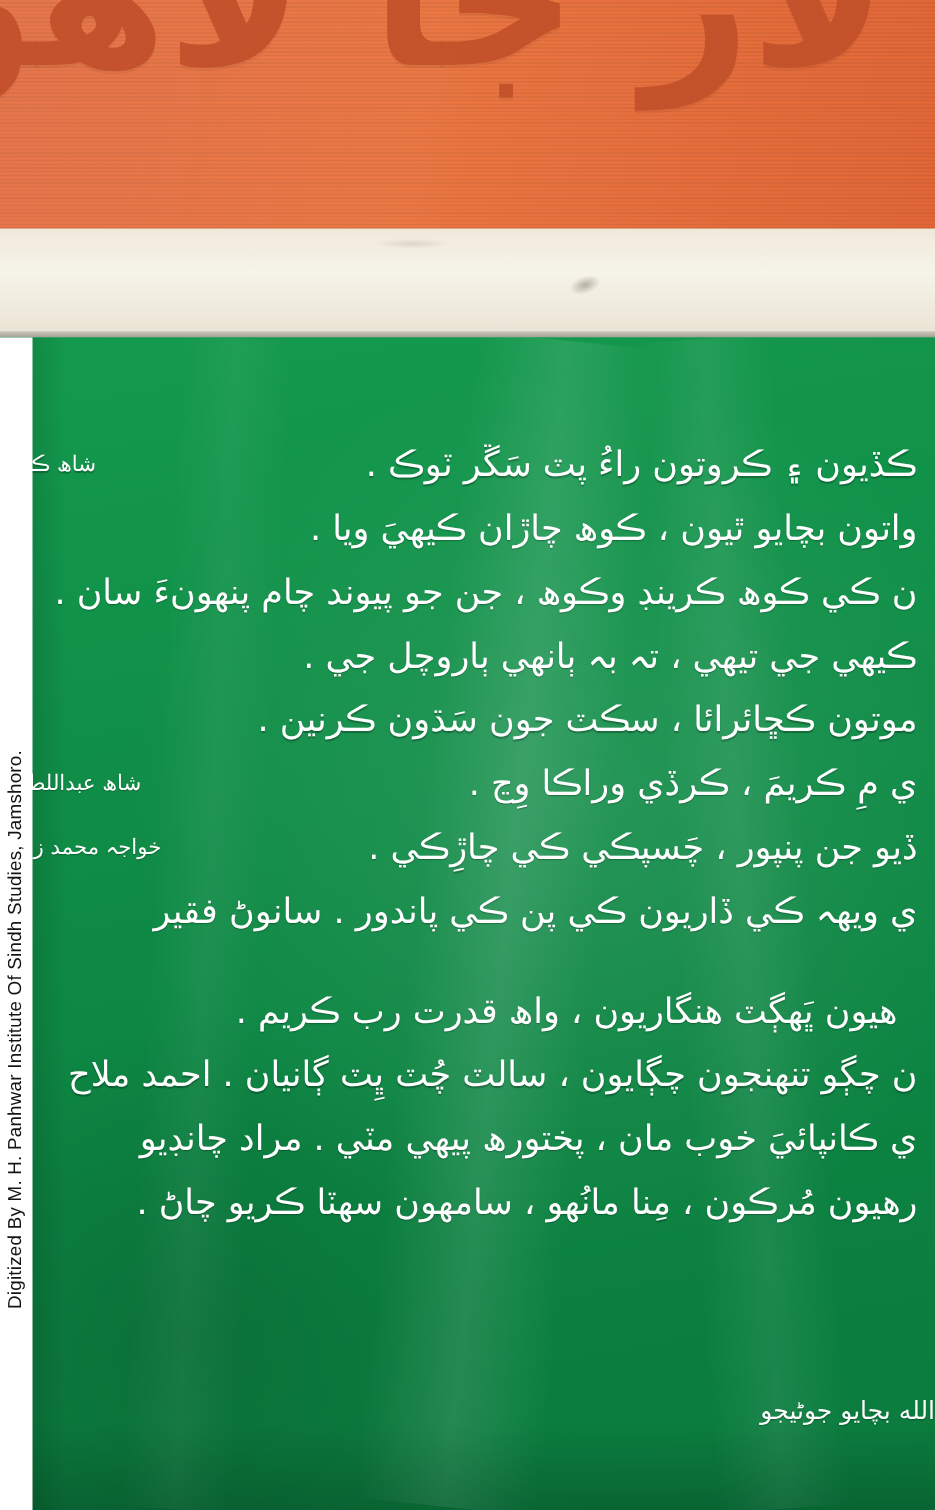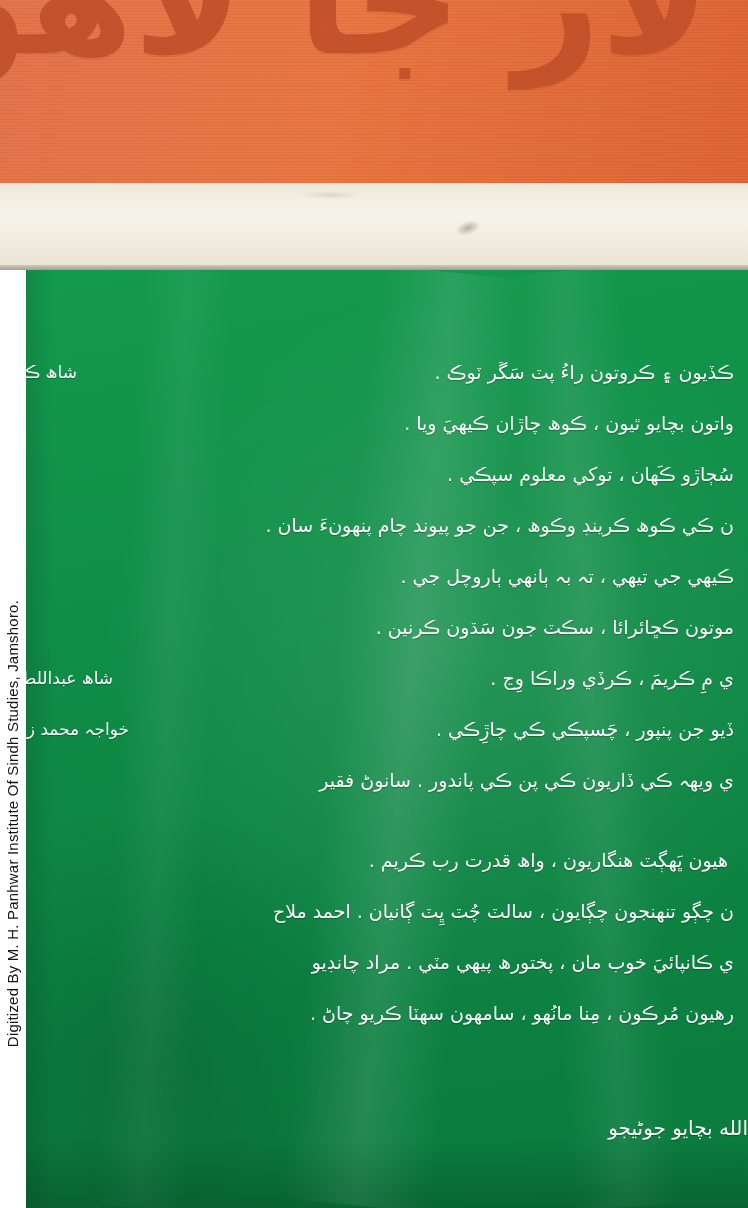--- a/index.html
+++ b/index.html
@@ -152,42 +152,42 @@
     position: relative;
     display: block;
     padding: 0 14px 0 0;
     margin-bottom: 11px;
     height: 40px;
     white-space: nowrap;
   }
   .verse-text {
     display: inline-block;
     font-family: "DejaVu Sans", sans-serif;
-    font-size: 19px;
+    font-size: 28px;
     line-height: 40px;
     color: #ffffff;
     direction: rtl;
     unicode-bidi: embed;
     text-shadow: 0 1px 1px rgba(0,0,0,0.28);
     letter-spacing: 0.5px;
   }
   .attrib {
     position: absolute;
     left: 0;
     top: 0;
     font-family: "DejaVu Sans", sans-serif;
     font-size: 17px;
     line-height: 40px;
     color: #ffffff;
     direction: rtl;
     unicode-bidi: embed;
     text-shadow: 0 1px 1px rgba(0,0,0,0.28);
     white-space: nowrap;
   }
-  .verse-row.indent-2 { padding-right: 20px; margin-top: 40px; }
+  .verse-row.indent-2 { padding-right: 30px; margin-top: 40px; }
 
   .last-attrib {
     position: absolute;
     left: 0;
     right: 0;
     top: 1116px;
     text-align: right;
     font-family: "DejaVu Sans", sans-serif;
     font-size: 20px;
     color: #ffffff;
@@ -246,24 +246,20 @@
       <div class="verse-row">
         <span class="verse-text">ڪڏيون ۽ ڪروتون راءُ پٽ سَڱر ٽوڪ .</span>
         <span class="attrib">شاھ ڪريم</span>
       </div>
 
       <div class="verse-row">
         <span class="verse-text">واتون بچايو ٿيون ، ڪوھ چاڙان ڪيهيَ ويا .</span>
         <span class="attrib"></span>
       </div>
 
-      <div class="verse-row">
-        <span class="verse-text">سُڄاڙو ڪَهان ، توکي معلوم سپڪي .</span>
-        <span class="attrib"></span>
-      </div>
 
       <div class="verse-row">
         <span class="verse-text">ن ڪي ڪوھ ڪرينڊ وڪوھ ، جن جو پيوند چام پنهونءَ سان .</span>
         <span class="attrib"></span>
       </div>
 
       <div class="verse-row">
         <span class="verse-text">ڪيهي جي تيهي ، تہ بہ ٻانهي ٻاروچل جي .</span>
         <span class="attrib"></span>
       </div>

